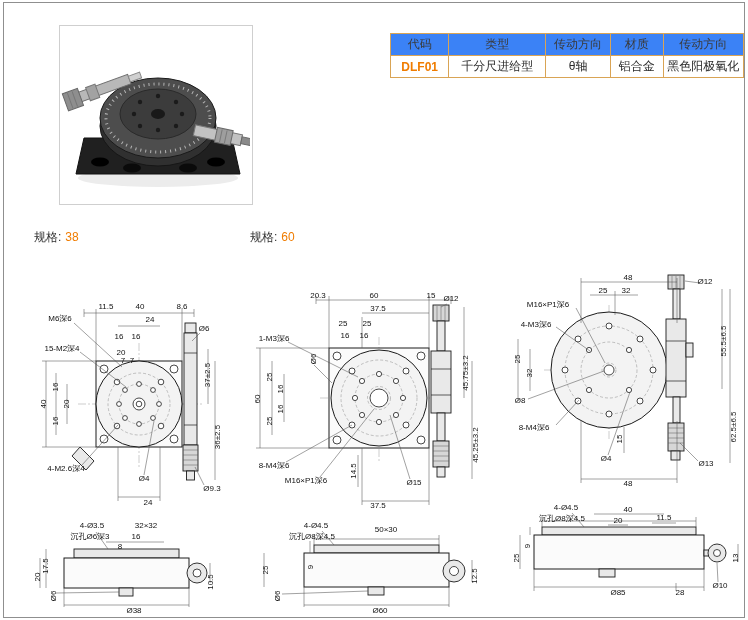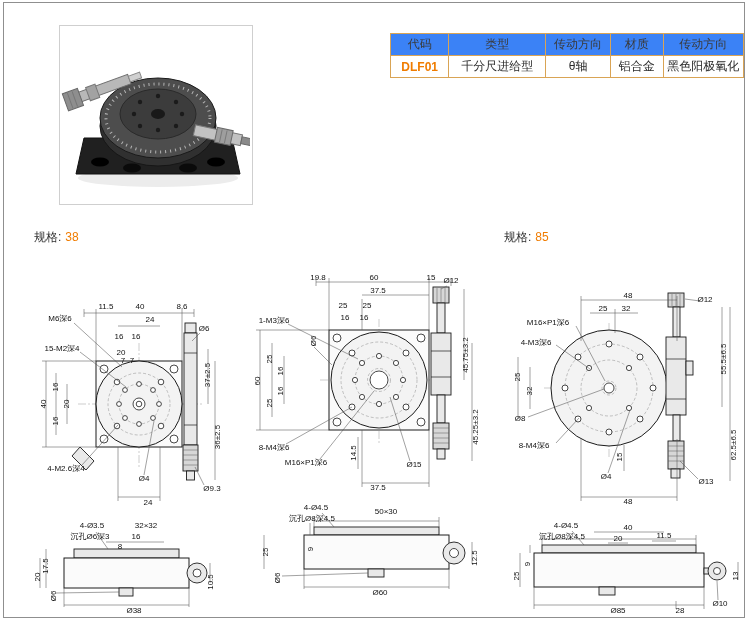--- a/index.html
+++ b/index.html
@@ -218,20 +218,23 @@
       <span class="dim" style="left:86px;top:298px">8</span>
       <span class="dim v" style="left:12px;top:317px">17.5</span>
       <span class="dim v" style="left:4px;top:328px">20</span>
       <span class="dim v" style="left:20px;top:347px">Ø6</span>
       <span class="dim" style="left:100px;top:362px">Ø38</span>
       <span class="dim v" style="left:177px;top:333px">10.5</span>
     </div>
   </div>
 
   <div class="section" id="sec60">
+    <div class="sec-title">
+      <span>规格:</span><span class="size">60</span>
+    </div>
     <div class="canvas">
       <svg width="254" height="374">
         <g>
           <line class="cl" x1="70" y1="149" x2="195" y2="149"></line>
           <line class="cl" x1="129" y1="88" x2="129" y2="214"></line>
           <rect class="part" x="79" y="99" width="100" height="100"></rect>
           <circle class="part2" cx="129" cy="149" r="48"></circle>
           <circle class="dash" cx="129" cy="149" r="24"></circle>
           <circle class="dash" cx="129" cy="149" r="38"></circle>
           <circle class="hole" cx="129" cy="149" r="9"></circle>
@@ -304,21 +307,21 @@
           <line class="dimln" x1="72" y1="282" x2="84" y2="296"></line>
           <line class="dimln" x1="14" y1="304" x2="14" y2="338"></line>
           <line class="dimln" x1="60" y1="292" x2="60" y2="304"></line>
           <line class="dimln" x1="32" y1="345" x2="118" y2="342"></line>
           <line class="dimln" x1="54" y1="338" x2="54" y2="358"></line>
           <line class="dimln" x1="199" y1="338" x2="199" y2="358"></line>
           <line class="dimln" x1="54" y1="356" x2="199" y2="356"></line>
           <line class="dimln" x1="222" y1="311" x2="222" y2="333"></line>
         </g>
       </svg>
-      <span class="dim" style="left:68px;top:47px">19.8</span>
+      <span class="dim" style="left:68px;top:47px">20.3</span>
       <span class="dim" style="left:124px;top:47px">60</span>
       <span class="dim" style="left:181px;top:47px">15</span>
       <span class="dim" style="left:128px;top:60px">37.5</span>
       <span class="dim" style="left:201px;top:50px">Ø12</span>
       <span class="dim" style="left:24px;top:90px">1-M3深6</span>
       <span class="dim" style="left:93px;top:75px">25</span>
       <span class="dim" style="left:117px;top:75px">25</span>
       <span class="dim" style="left:95px;top:87px">16</span>
       <span class="dim" style="left:114px;top:87px">16</span>
       <span class="dim v" style="left:64px;top:110px">Ø6</span>
@@ -339,23 +342,20 @@
       <span class="dim" style="left:136px;top:281px">50×30</span>
       <span class="dim v" style="left:16px;top:321px">25</span>
       <span class="dim v" style="left:61px;top:318px">9</span>
       <span class="dim v" style="left:28px;top:347px">Ø6</span>
       <span class="dim" style="left:130px;top:362px">Ø60</span>
       <span class="dim v" style="left:225px;top:327px">12.5</span>
     </div>
   </div>
 
   <div class="section" id="sec85">
-    <div class="sec-title">
-      <span>规格:</span><span class="size">85</span>
-    </div>
     <div class="canvas">
       <svg width="240" height="374">
         <g>
           <line class="cl" x1="40" y1="139" x2="180" y2="139"></line>
           <line class="cl" x1="105" y1="74" x2="105" y2="208"></line>
           <circle class="part2" cx="105" cy="139" r="58"></circle>
           <circle class="dash" cx="105" cy="139" r="28"></circle>
           <circle class="dash" cx="105" cy="139" r="44"></circle>
           <circle class="hole" cx="105" cy="139" r="5"></circle>
           <circle class="dash" cx="105" cy="139" r="7"></circle>

